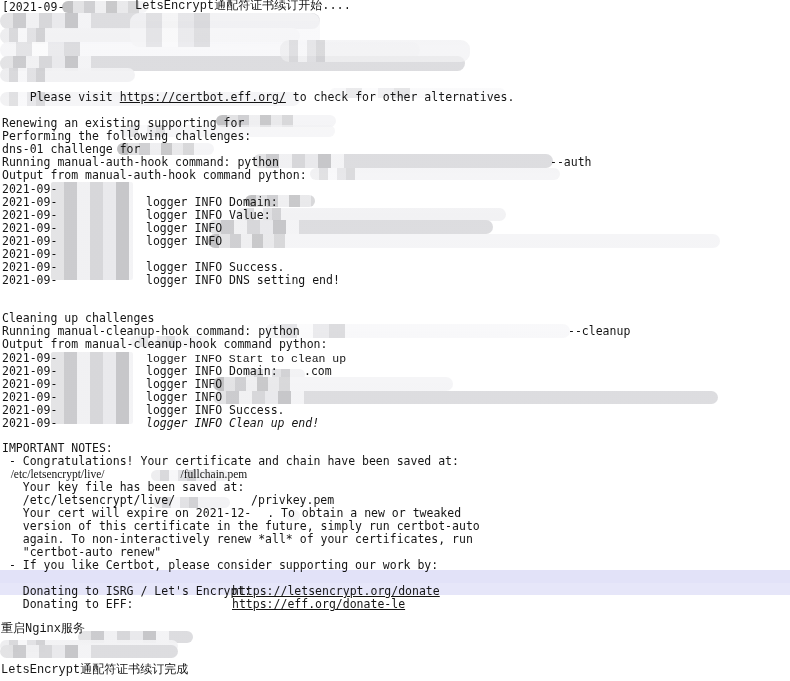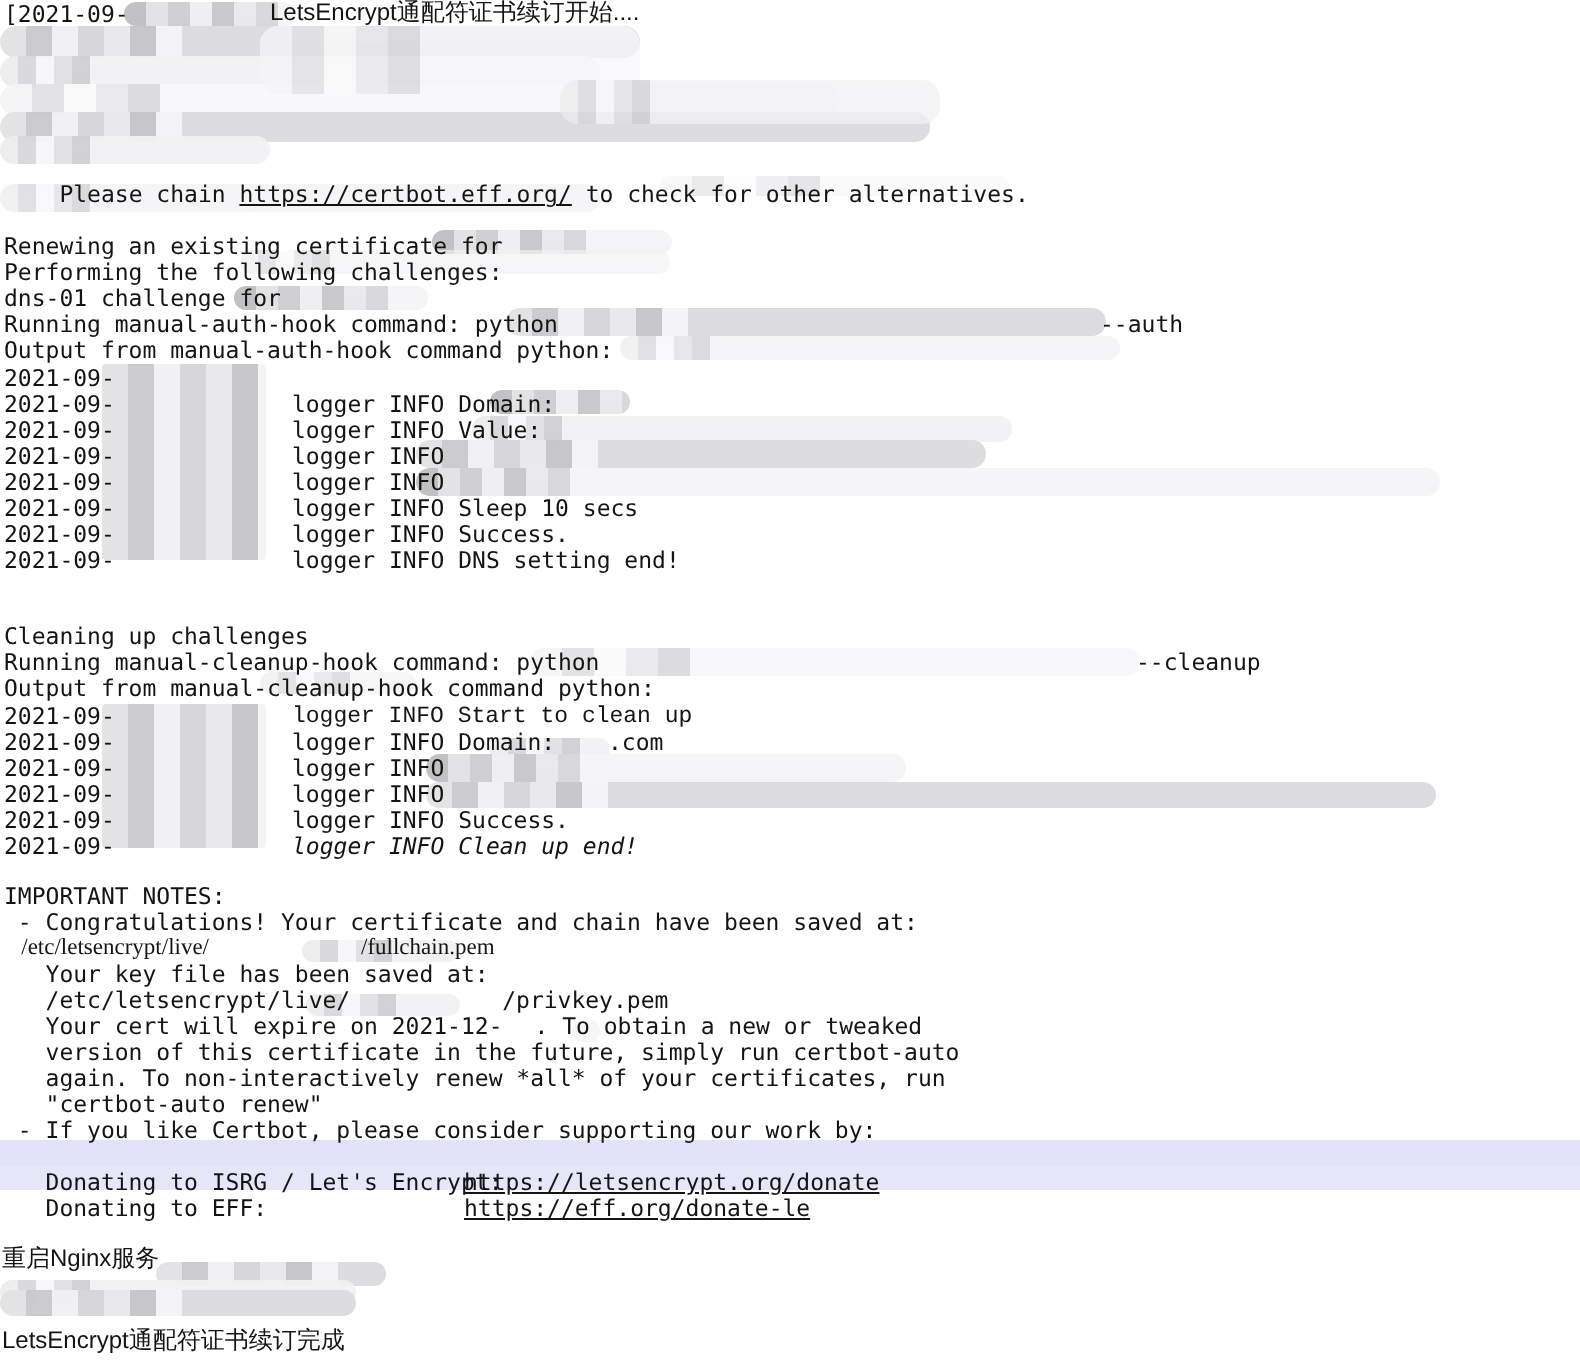--- a/index.html
+++ b/index.html
@@ -36,21 +36,21 @@
     line-height: 13.4px;
     font-family: "DejaVu Sans Mono", "Liberation Mono", monospace;
     font-size: 11.5px;
     letter-spacing: 0px;
     color: #141414;
     z-index: 6;
   }
   .line .ind { display: inline-block; }
 
   .cjk {
-    font-family: Liberation Sans, sans-serif;
+    font-family: Liberation Mono, monospace;
     font-size: 12px;
     text-align: right;
   }
 
   a.lnk, .lnk {
     color: #141414;
     text-decoration: underline;
     text-underline-offset: 1px;
   }
 
@@ -156,24 +156,24 @@
   <div class="blob px4 soft" style="left:286px;top:510px;width:14px;height:11px;"></div>
 
   <div class="blob px2 soft" style="left:78px;top:631px;width:115px;height:12px;"></div>
   <div class="blob px3 soft" style="left:0px;top:640px;width:178px;height:12px;"></div>
   <div class="blob px2 soft" style="left:0px;top:645px;width:178px;height:13px;"></div>
 
   <div class="line" style="top:1px;left:2px;z-index:7;">[2021-09-</div>
   <div class="line cjk" style="top:0px;left:135px;z-index:7;">LetsEncrypt通配符证书续订开始....</div>
 
   <div class="line" style="top:78px;left:2px;z-index:7;">
-    <span>Please chain </span><a class="lnk" href="#">https://certbot.eff.org/</a><span> to check for other alternatives.</span>
+    <span>Please visit </span><a class="lnk" href="#">https://certbot.eff.org/</a><span> to check for other alternatives.</span>
   </div>
 
-  <div class="line" style="top:117px;left:2px;">Renewing an existing certificate for</div>
+  <div class="line" style="top:117px;left:2px;">Renewing an existing supporting for</div>
   <div class="line" style="top:130px;left:2px;">Performing the following challenges:</div>
   <div class="line" style="top:143px;left:2px;">dns-01 challenge for</div>
   <div class="line" style="top:156px;left:2px;">Running manual-auth-hook command: python</div>
   <div class="line" style="top:156px;left:550px;z-index:7;">--auth</div>
   <div class="line" style="top:169px;left:2px;">Output from manual-auth-hook command python:</div>
 
   <div class="line" style="top:183px;left:2px;z-index:7;">2021-09-</div>
 
   <div class="line" style="top:196px;left:2px;z-index:7;">2021-09-</div>
   <div class="line" style="top:196px;left:146px;z-index:7;"><span>logger INFO </span><span>Domain:</span></div>
@@ -181,21 +181,20 @@
   <div class="line" style="top:209px;left:2px;z-index:7;">2021-09-</div>
   <div class="line" style="top:209px;left:146px;z-index:7;"><span>logger INFO </span><span>Value:</span></div>
 
   <div class="line" style="top:222px;left:2px;z-index:7;">2021-09-</div>
   <div class="line" style="top:222px;left:146px;z-index:7;"><span>logger INFO </span><span></span></div>
 
   <div class="line" style="top:235px;left:2px;z-index:7;">2021-09-</div>
   <div class="line" style="top:235px;left:146px;z-index:7;"><span>logger INFO </span><span></span></div>
 
   <div class="line" style="top:248px;left:2px;z-index:7;">2021-09-</div>
-  <div class="line" style="top:248px;left:146px;z-index:7;"><span>logger INFO </span><span>Sleep 10 secs</span></div>
 
   <div class="line" style="top:261px;left:2px;z-index:7;">2021-09-</div>
   <div class="line" style="top:261px;left:146px;z-index:7;"><span>logger INFO </span><span>Success.</span></div>
 
   <div class="line" style="top:274px;left:2px;z-index:7;">2021-09-</div>
   <div class="line" style="top:274px;left:146px;z-index:7;"><span>logger INFO </span><span>DNS setting end!</span></div>
 
   <div class="line" style="top:312px;left:2px;">Cleaning up challenges</div>
   <div class="line" style="top:325px;left:2px;">Running manual-cleanup-hook command: python</div>
   <div class="line" style="top:325px;left:568px;z-index:7;">--cleanup</div>

